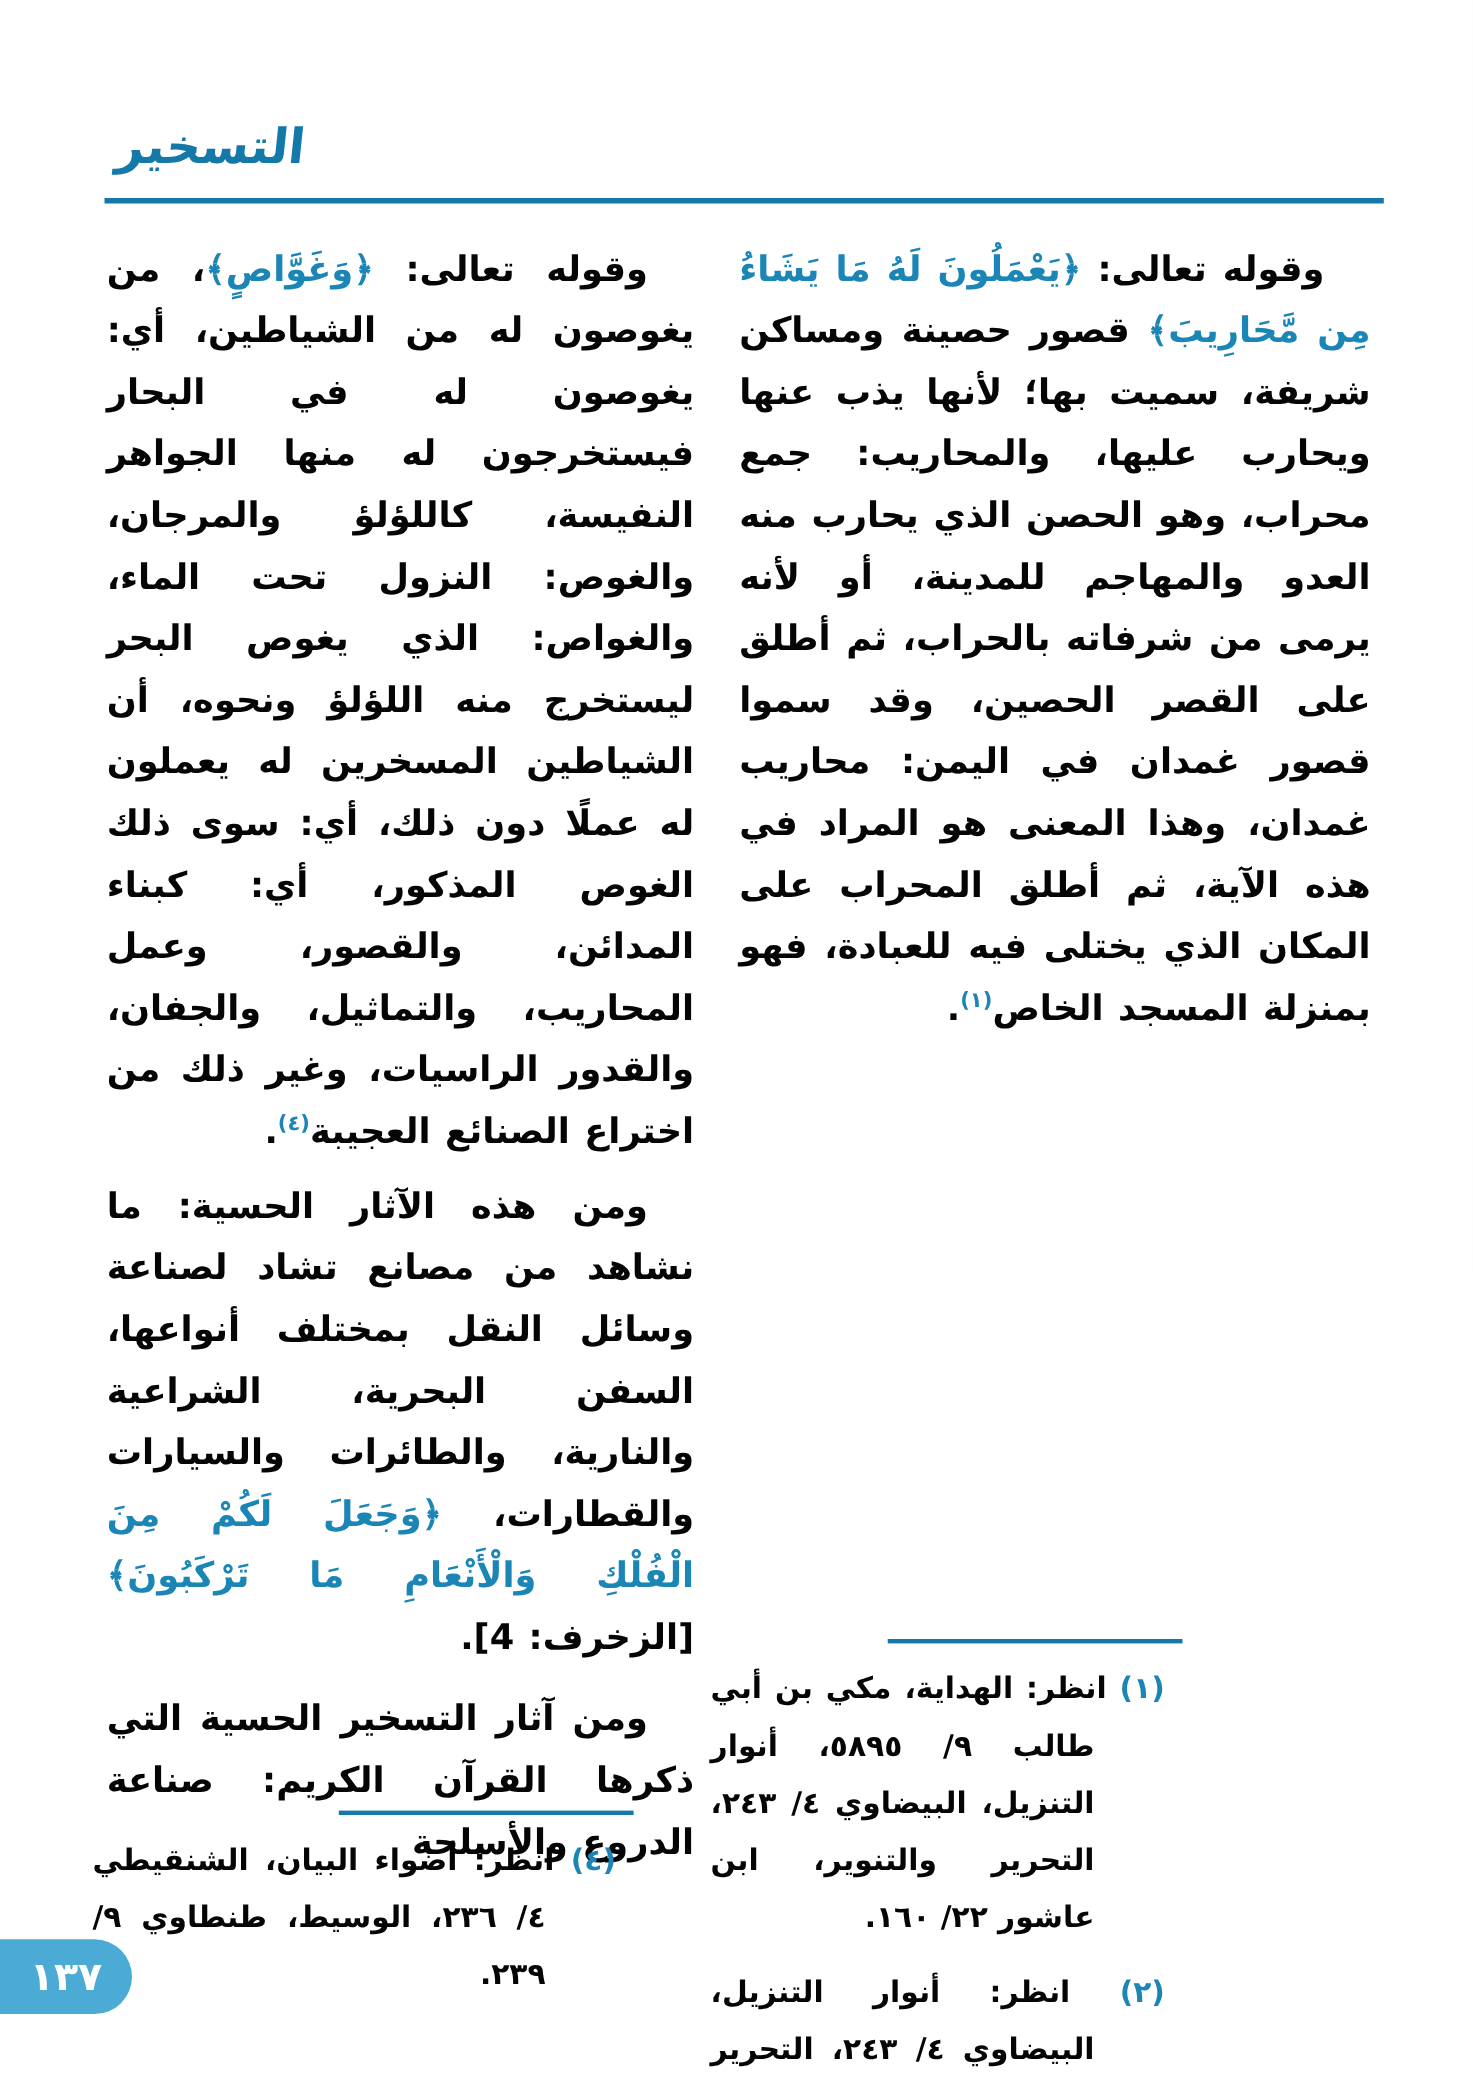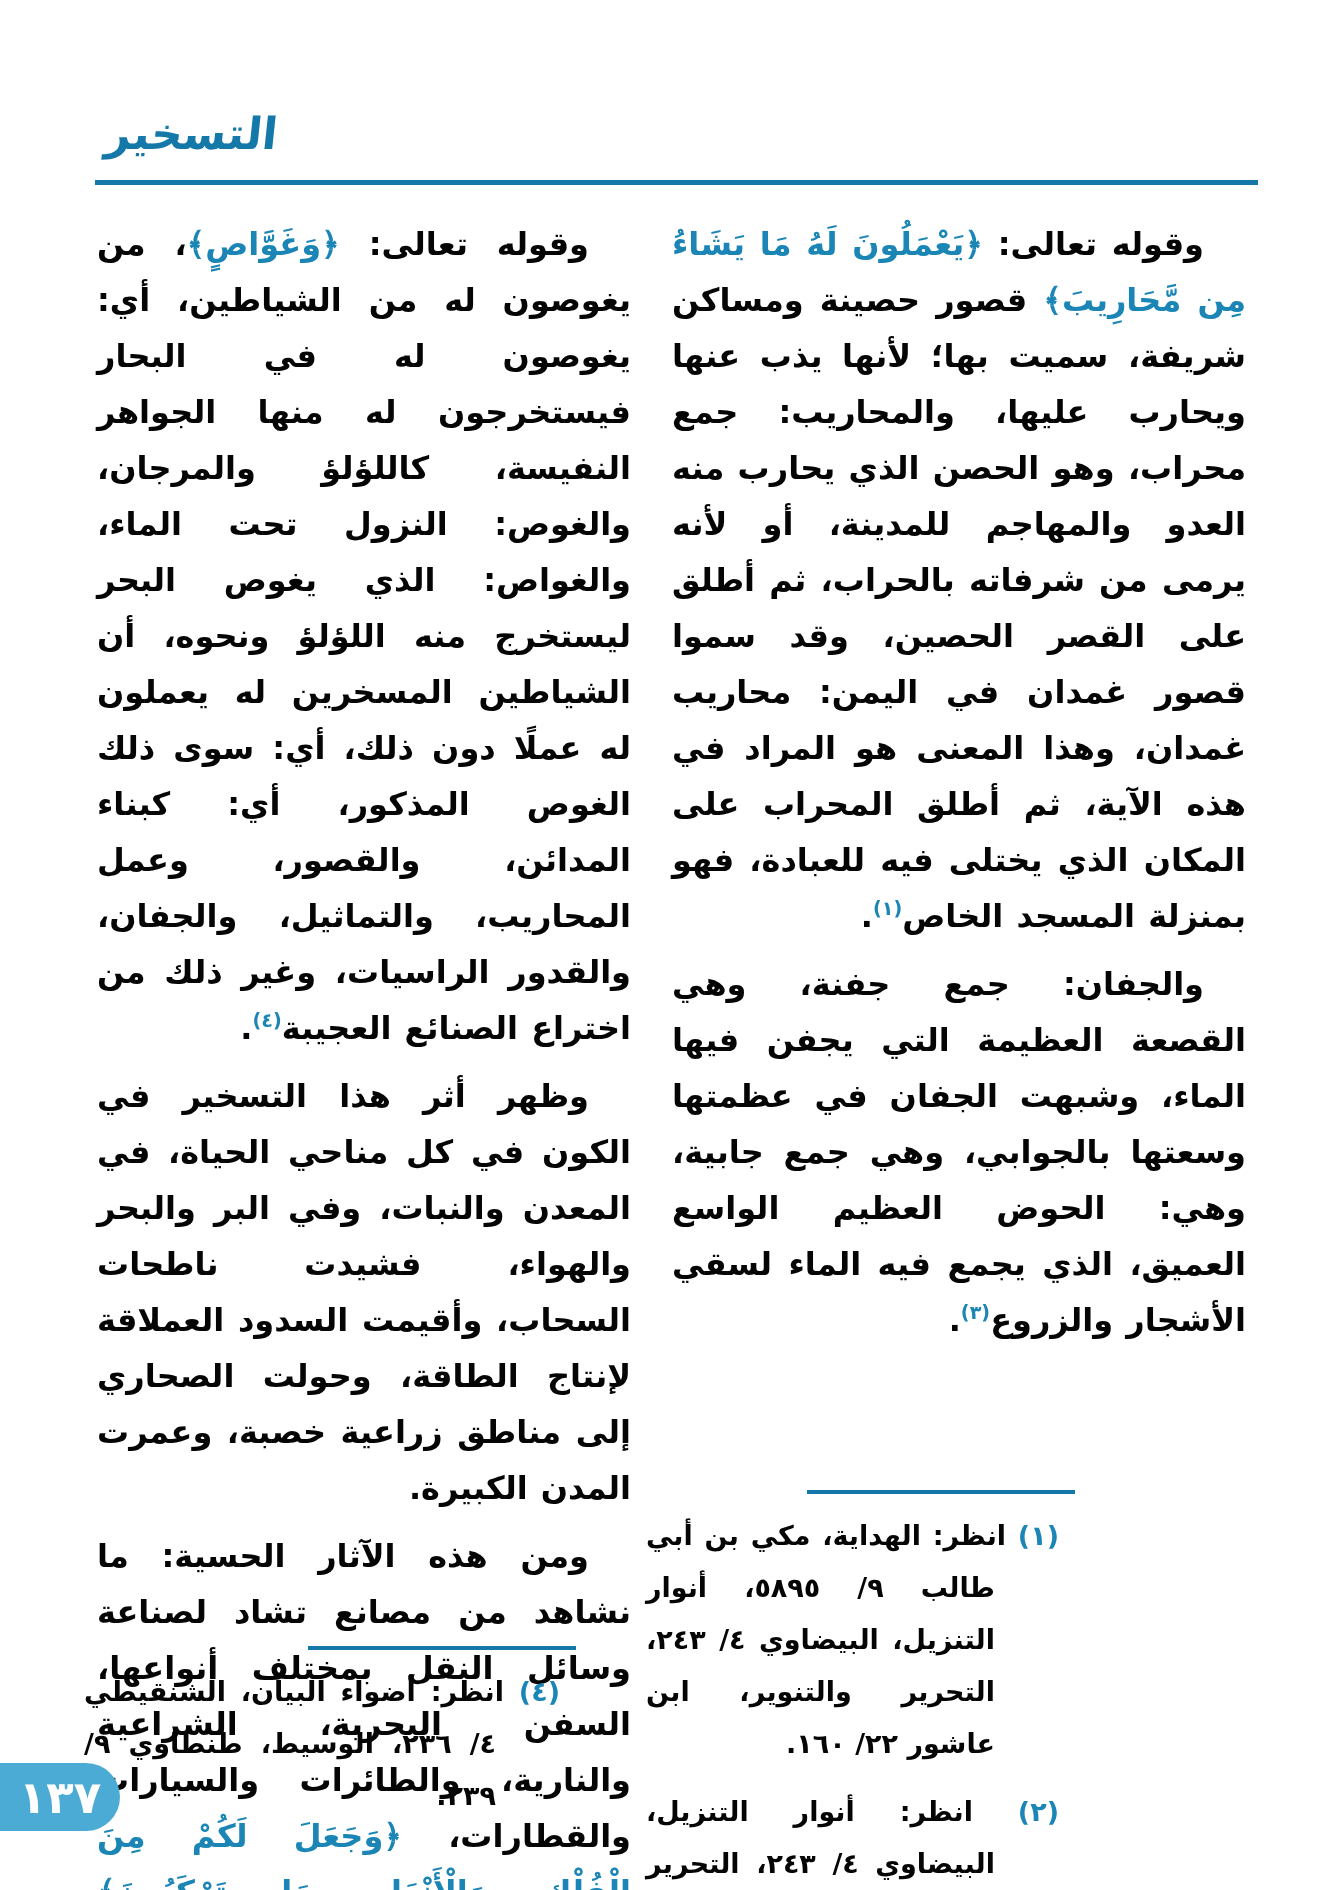--- a/index.html
+++ b/index.html
@@ -76,21 +76,21 @@
   .fn-marker{color:var(--accent);}
   
   .page-badge{
     position:absolute;
     left:0;top:1763px;
     width:120px;height:68px;
     background:var(--badge);
     border-radius:0 34px 34px 0;
     display:flex;align-items:center;justify-content:center;
     color:#ffffff;
-    font-size:45px;
+    font-size:36px;
     font-weight:bold;
   }
   .site-url{
     position:absolute;
     left:152px;top:1782px;
     direction:ltr;
     color:var(--accent);
     font-size:35px;
     letter-spacing:0.5px;
     white-space:nowrap;
@@ -99,26 +99,24 @@
 </head>
 <body>
 
 <div class="page">
 
   <div class="header-title">التسخير</div>
   <div class="header-rule"></div>
 
   <div class="col col-right">
     <p><span>وقوله تعالى: </span><span class="seg-quran">﴿يَعْمَلُونَ لَهُ مَا يَشَاءُ مِن مَّحَارِيبَ﴾</span><span> قصور حصينة ومساكن شريفة، سميت بها؛ لأنها يذب عنها ويحارب عليها، والمحاريب: جمع محراب، وهو الحصن الذي يحارب منه العدو والمهاجم للمدينة، أو لأنه يرمى من شرفاته بالحراب، ثم أطلق على القصر الحصين، وقد سموا قصور غمدان في اليمن: محاريب غمدان، وهذا المعنى هو المراد في هذه الآية، ثم أطلق المحراب على المكان الذي يختلى فيه للعبادة، فهو بمنزلة المسجد الخاص</span><span class="seg-ref">(١)</span><span>.</span></p>
-    <p><span>والجفان: جمع جفنة، وهي القصعة العظيمة التي يجفن فيها الماء، وشبهت الجفان في عظمتها وسعتها بالجوابي، وهي جمع جابية، وهي: الحوض العظيم الواسع العميق، الذي يجمع فيه الماء لسقي الأشجار والزروع</span><span class="seg-ref">(٣)</span><span>.</span></p>
   </div>
 
   <div class="col col-left">
     <p><span>وقوله تعالى: </span><span class="seg-quran">﴿وَغَوَّاصٍ﴾</span><span>، من يغوصون له من الشياطين، أي: يغوصون له في البحار فيستخرجون له منها الجواهر النفيسة، كاللؤلؤ والمرجان، والغوص: النزول تحت الماء، والغواص: الذي يغوص البحر ليستخرج منه اللؤلؤ ونحوه، أن الشياطين المسخرين له يعملون له عملًا دون ذلك، أي: سوى ذلك الغوص المذكور، أي: كبناء المدائن، والقصور، وعمل المحاريب، والتماثيل، والجفان، والقدور الراسيات، وغير ذلك من اختراع الصنائع العجيبة</span><span class="seg-ref">(٤)</span><span>.</span></p>
-    <p><span>وظهر أثر هذا التسخير في الكون في كل مناحي الحياة، في المعدن والنبات، وفي البر والبحر والهواء، فشيدت ناطحات السحاب، وأقيمت السدود العملاقة لإنتاج الطاقة، وحولت الصحاري إلى مناطق زراعية خصبة، وعمرت المدن الكبيرة.</span></p>
     <p><span>ومن هذه الآثار الحسية: ما نشاهد من مصانع تشاد لصناعة وسائل النقل بمختلف أنواعها، السفن البحرية، الشراعية والنارية، والطائرات والسيارات والقطارات، </span><span class="seg-quran">﴿وَجَعَلَ لَكُمْ مِنَ الْفُلْكِ وَالْأَنْعَامِ مَا تَرْكَبُونَ﴾</span><span> [الزخرف: 4].</span></p>
     <p class="gap-before"><span>ومن آثار التسخير الحسية التي ذكرها القرآن الكريم: صناعة الدروع والأسلحة</span></p>
   </div>
 
   <div class="fn-block fn-block-right">
     <div class="fn-rule"></div>
     <p class="fn">
       <span class="fn-marker">(١)</span>
       <span>انظر: الهداية، مكي بن أبي طالب ٩/ ٥٨٩٥، أنوار التنزيل، البيضاوي ٤/ ٢٤٣، التحرير والتنوير، ابن عاشور ٢٢/ ١٦٠.</span>
     </p>

